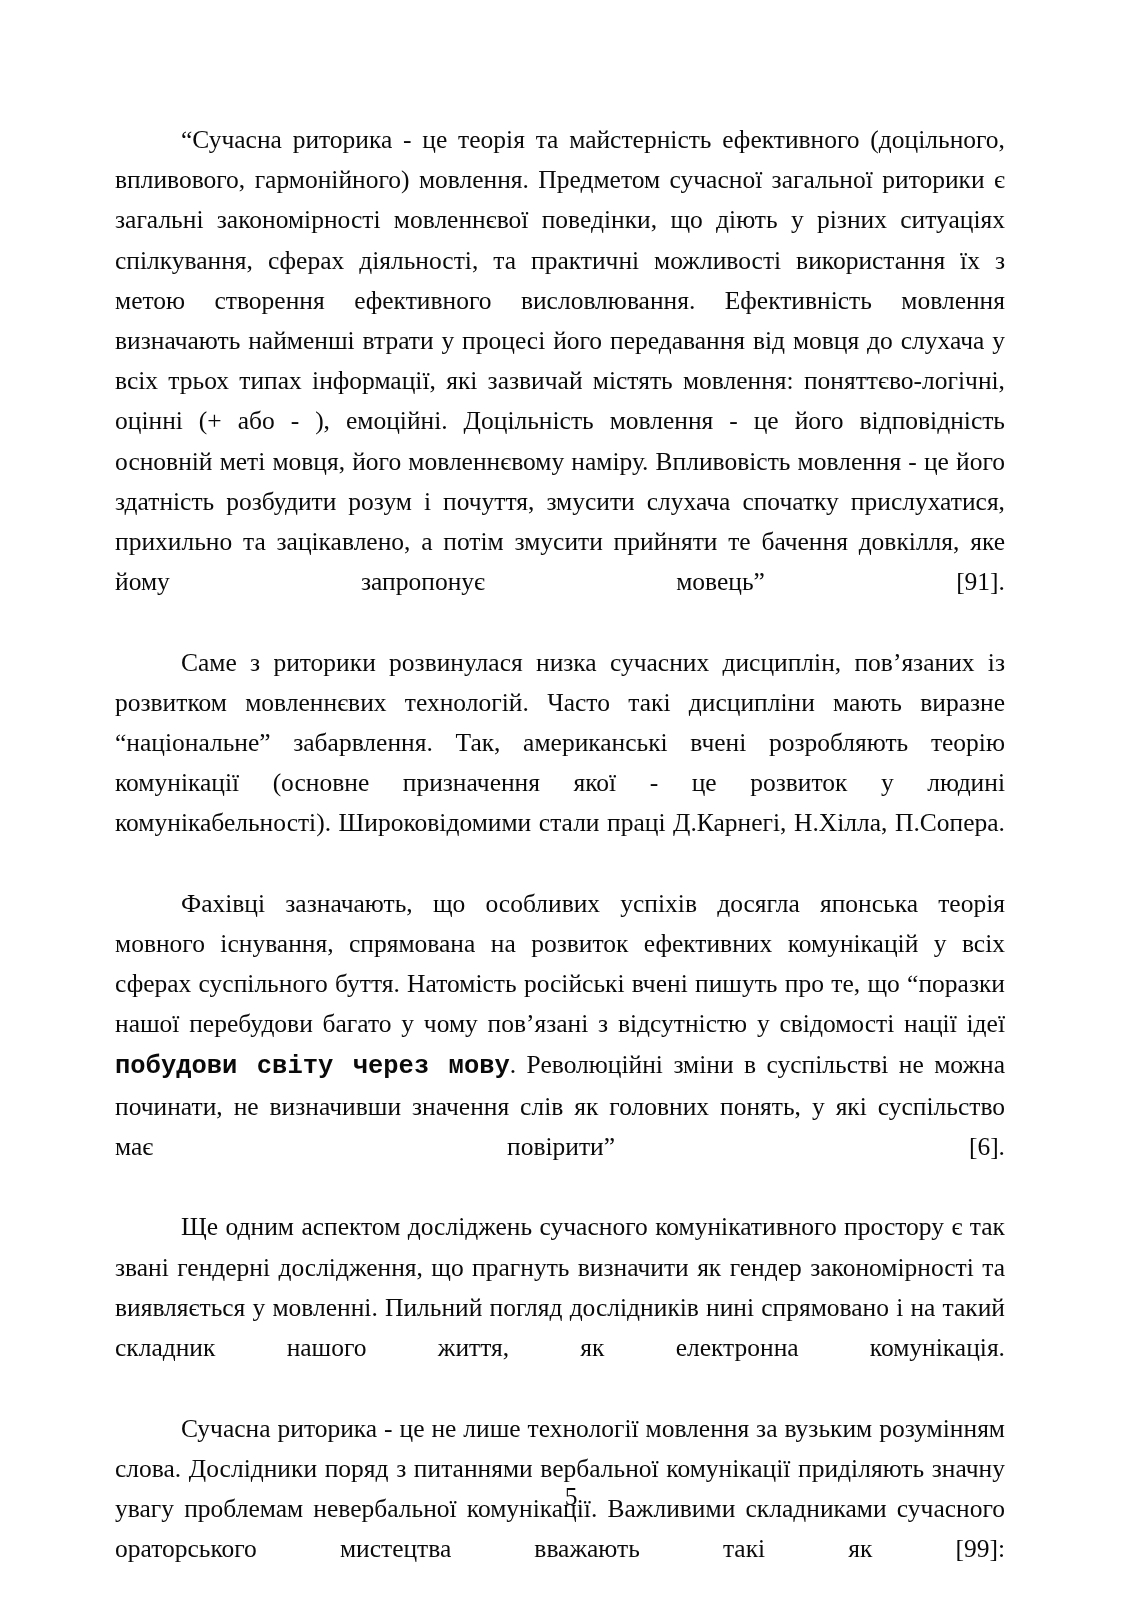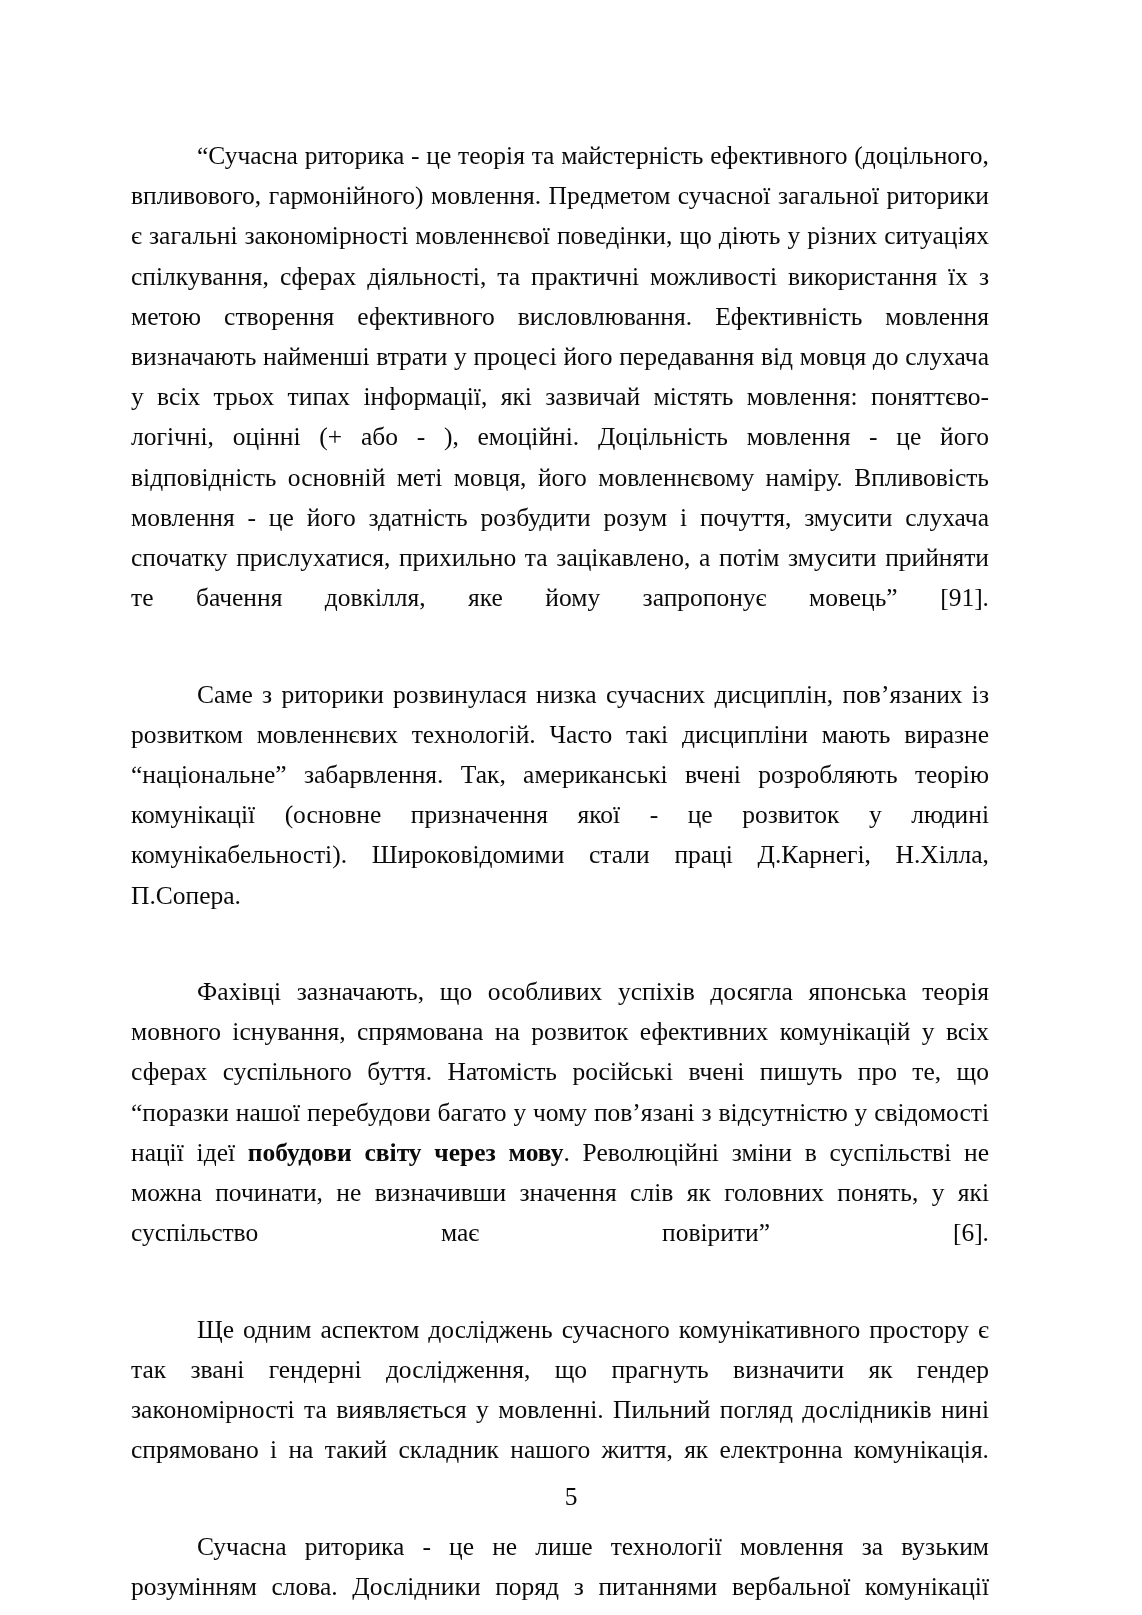--- a/index.html
+++ b/index.html
@@ -18,21 +18,21 @@
     font-family: "Liberation Serif", "DejaVu Serif", serif;
     color: #0a0a0a;
   }
   .textblock {
     position: absolute;
     left: 115px;
     top: 120px;
     width: 890px;
   }
   p.para {
-    margin: 16px;
+    margin: 0;
     padding: 0;
     font-size: 25.5px;
     line-height: 40.2px;
     text-align: justify;
     text-indent: 66px;
     text-justify: inter-word;
     hyphens: none;
     word-spacing: 0.01em;
   }
   
@@ -54,20 +54,21 @@
     content: "";
     display: inline-block;
     width: 100%;
   }
   .term {
     font-weight: bold;
     font-style: italic;
   }
   .bold {
     font-weight: bold;
+    font-family: Liberation Mono, monospace;
   }
   .pagenum {
     position: absolute;
     left: 0;
     top: 1482px;
     width: 1142px;
     text-align: center;
     font-size: 25.5px;
     font-family: "Liberation Serif", "DejaVu Serif", serif;
     color: #0a0a0a;

